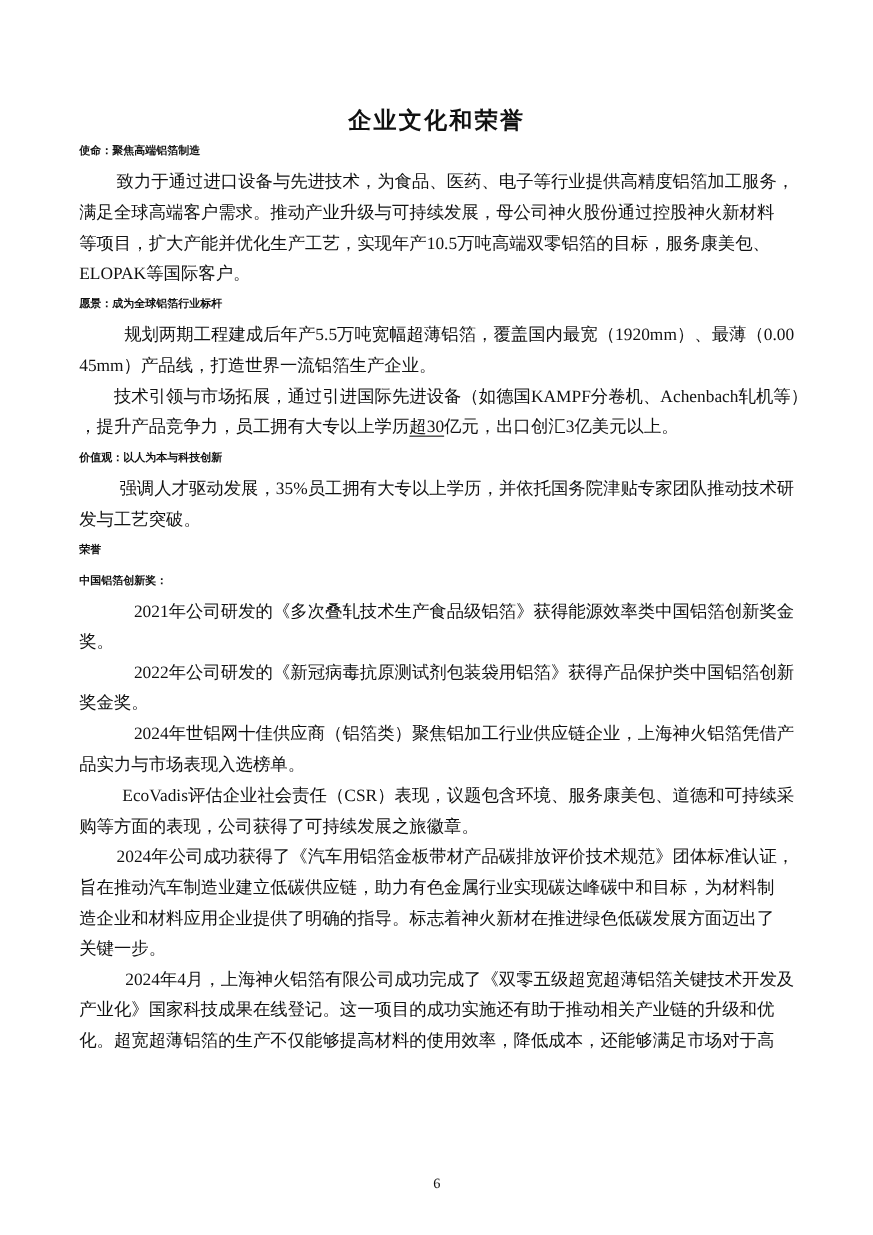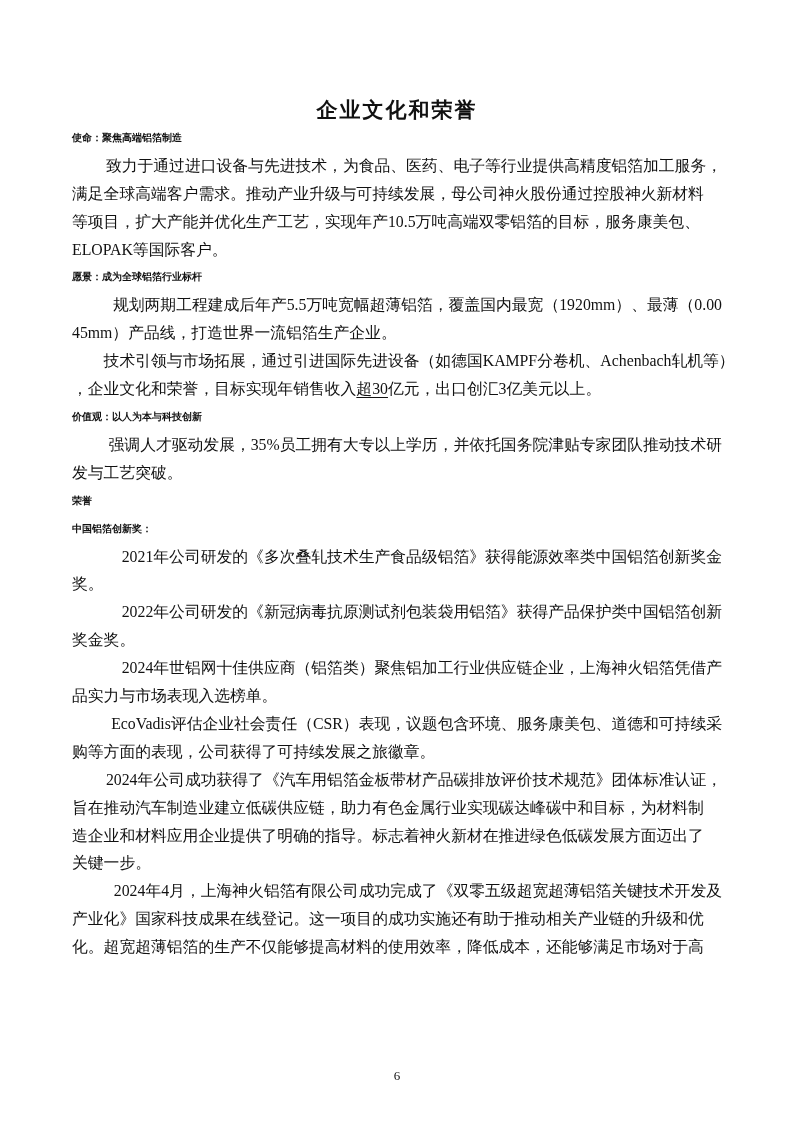--- a/index.html
+++ b/index.html
@@ -70,21 +70,21 @@
 
   <div class="line heading">使命：聚焦高端铝箔制造</div>
       <div class="line line indent">致力于通过进口设备与先进技术，为食品、医药、电子等行业提供高精度铝箔加工服务，</div>
       <div class="line line">满足全球高端客户需求。推动产业升级与可持续发展，母公司神火股份通过控股神火新材料</div>
       <div class="line line">等项目，扩大产能并优化生产工艺，实现年产10.5万吨高端双零铝箔的目标，服务康美包、</div>
       <div class="line line">ELOPAK等国际客户。</div>
       <div class="line heading">愿景：成为全球铝箔行业标杆</div>
       <div class="line line indent">规划两期工程建成后年产5.5万吨宽幅超薄铝箔，覆盖国内最宽（1920mm）、最薄（0.00</div>
       <div class="line line">45mm）产品线，打造世界一流铝箔生产企业。</div>
       <div class="line line indent">技术引领与市场拓展，通过引进国际先进设备（如德国KAMPF分卷机、Achenbach轧机等）</div>
-      <div class="line line"><span>，企业文化和荣誉，目标实现年销售收入</span><span class="u">超30</span><span>亿元，出口创汇3亿美元以上。</span></div>
+      <div class="line line"><span>，提升产品竞争力，员工拥有大专以上学历</span><span class="u">超30</span><span>亿元，出口创汇3亿美元以上。</span></div>
       <div class="line heading">价值观：以人为本与科技创新</div>
       <div class="line line indent">强调人才驱动发展，35%员工拥有大专以上学历，并依托国务院津贴专家团队推动技术研</div>
       <div class="line line">发与工艺突破。</div>
       <div class="line heading">荣誉</div>
       <div class="line heading">中国铝箔创新奖：</div>
       <div class="line line indent">2021年公司研发的《多次叠轧技术生产食品级铝箔》获得能源效率类中国铝箔创新奖金</div>
       <div class="line line">奖。</div>
       <div class="line line indent">2022年公司研发的《新冠病毒抗原测试剂包装袋用铝箔》获得产品保护类中国铝箔创新</div>
       <div class="line line">奖金奖。</div>
       <div class="line line indent">2024年世铝网十佳供应商（铝箔类）聚焦铝加工行业供应链企业，上海神火铝箔凭借产</div>

